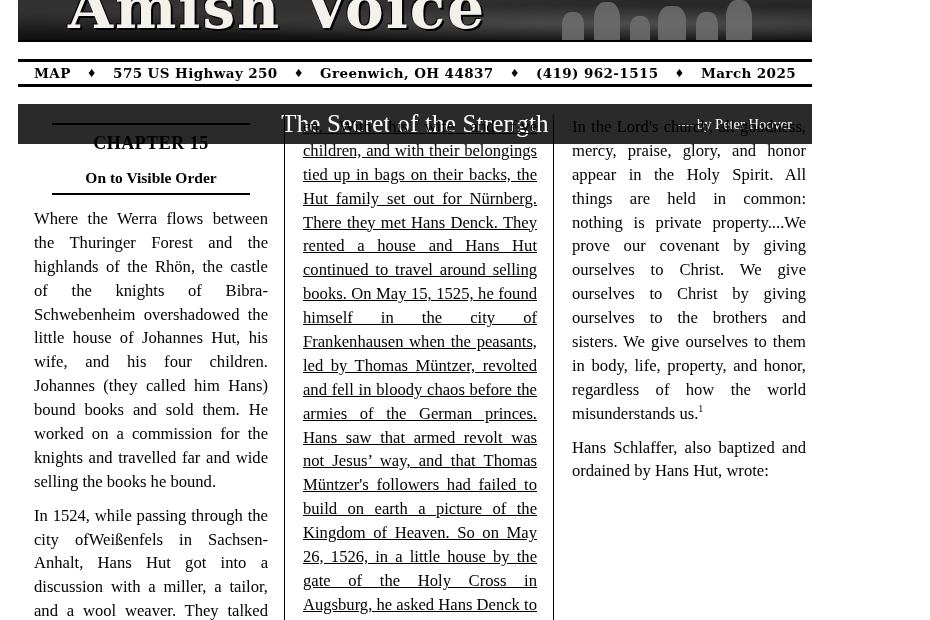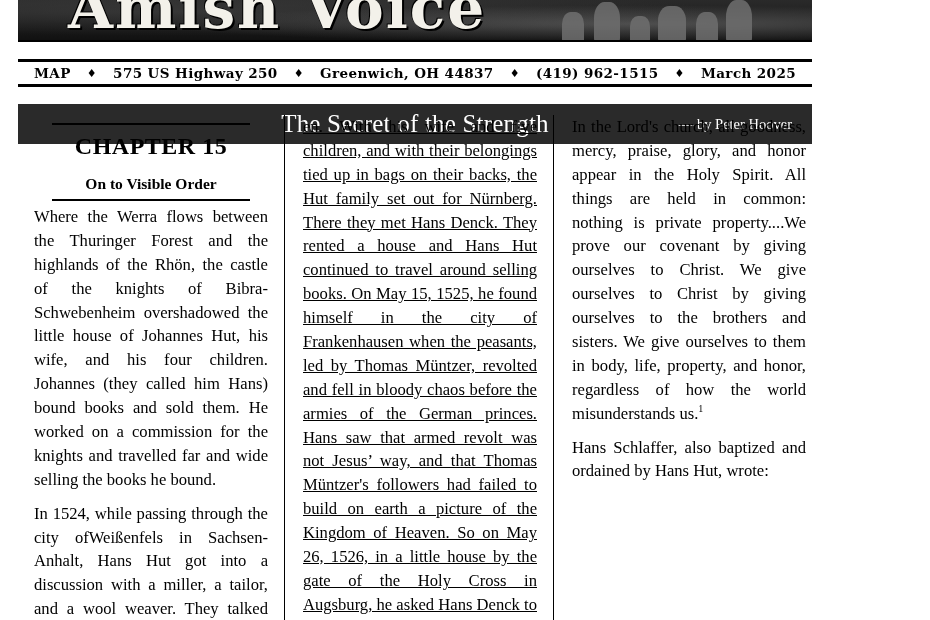--- a/index.html
+++ b/index.html
@@ -138,21 +138,21 @@
   .col-3 { padding-left: 18px; padding-right: 6px; }
 
   .chapter-rule-top {
     border-top: 2px solid #000;
     margin: 8px 18px 0 18px;
   }
   .chapter-head {
     text-align: center;
     font-family: "Liberation Serif", serif;
     font-weight: bold;
-    font-size: 24px;
+    font-size: 18px;
     margin-top: 8px;
     letter-spacing: .5px;
   }
   .chapter-sub {
     text-align: center;
     font-family: "Liberation Serif", serif;
     font-weight: bold;
     font-size: 15.5px;
     margin-top: 15px;
   }
@@ -164,21 +164,21 @@
   p.body {
     margin: 0 0 10px 0;
     font-family: "Liberation Serif", serif;
     font-size: 16.6px;
     line-height: 1.44;
     text-align: justify;
     text-justify: inter-word;
     color: #000;
     hyphens: auto;
   }
-  p.first { margin-top: 4px; }
+  p.first { margin-top: 12px; }
   .col-2 p.body:first-child,
   .col-3 p.body:first-child { margin-top: 0; }
   sup { font-size: 10px; vertical-align: super; }
 </style>
 </head>
 <body>
 
 <div class="page">
 
   <div class="masthead">

